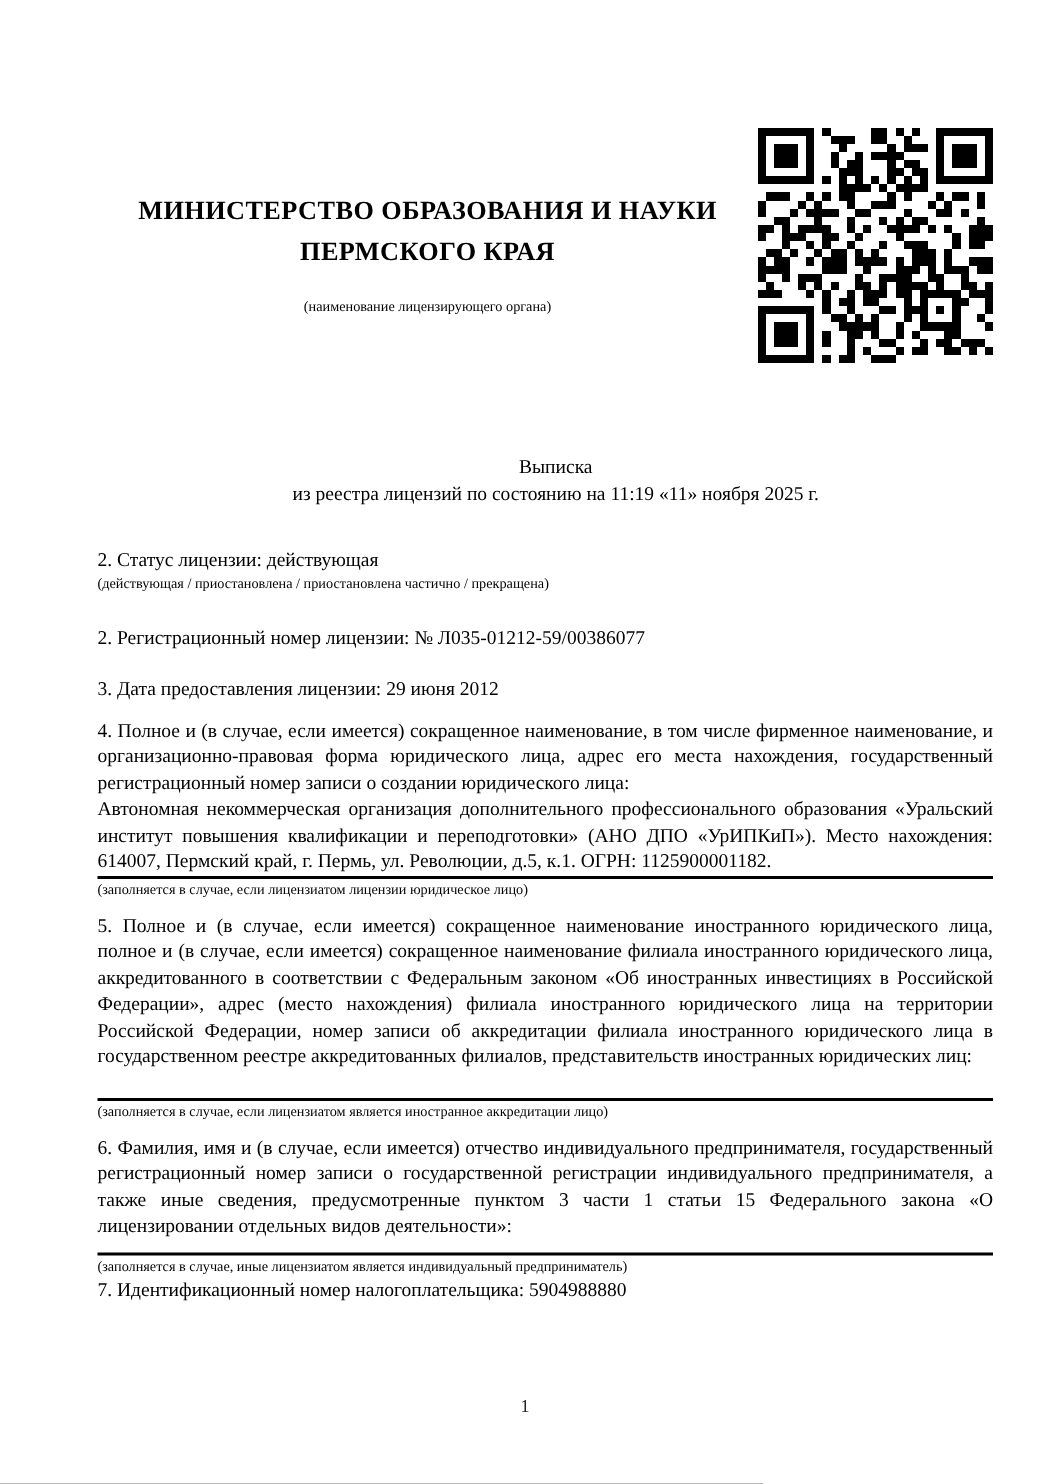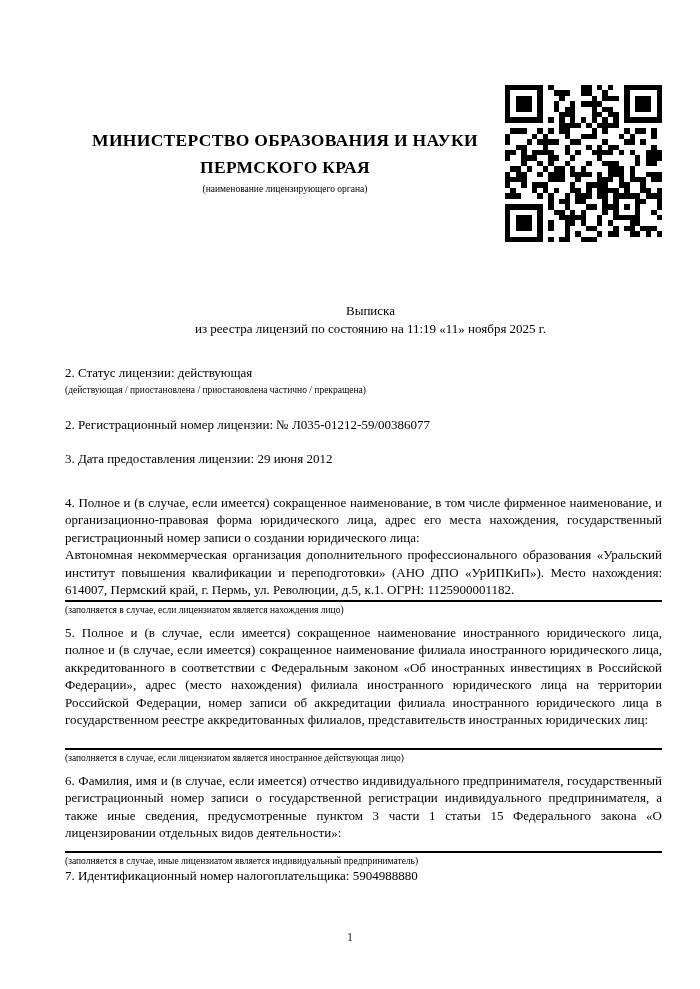--- a/index.html
+++ b/index.html
@@ -23,21 +23,21 @@
   }
   .ministry-name{
     font-weight:bold;
     font-size:17.5px;
     line-height:27px;
     letter-spacing:.3px;
   }
   .ministry-caption{
     font-size:9.5px;
     line-height:13px;
-    margin-top:2px;
+    margin-top:18px;
   }
   .qr-box{width:157px;height:157px;flex:0 0 157px;}
   .qr-box svg{width:100%;height:100%;display:block;}
   .title-block{
     position:absolute;top:302px;left:65px;right:24px;
     text-align:center;
     font-size:13px;line-height:17.5px;
   }
   .body{
     position:absolute;top:364px;left:65px;width:597px;
@@ -49,21 +49,21 @@
     font-size:9.5px;line-height:12px;
     text-align:left;
     margin-top:2px;
   }
   .rule{
     border:none;border-top:2px solid #000;
     margin:1px 0 0 0;
   }
   .mt20{margin-top:20px;}
   .mt17{margin-top:17px;}
-  .mt14{margin-top:26px;}
+  .mt14{margin-top:10px;}
   .mt18{margin-top:8px;}
   .mt28{}
   .spacer18{height:18px;}
   .spacer8{height:8px;}
   .page-number{
     position:absolute;top:930px;left:0;right:0;
     text-align:center;
     font-size:12px;line-height:15px;
     color:#222;
   }
@@ -508,28 +508,28 @@
     </div>
 
     <div class="item mt17">
       <div>3. Дата предоставления лицензии: 29 июня 2012</div>
     </div>
 
     <div class="item mt14">
       <div class="just">4. Полное и (в случае, если имеется) сокращенное наименование, в том числе фирменное наименование, и организационно-правовая форма юридического лица, адрес его места нахождения, государственный регистрационный номер записи о создании юридического лица:</div>
       <div class="just">Автономная некоммерческая организация дополнительного профессионального образования «Уральский институт повышения квалификации и переподготовки» (АНО ДПО «УрИПКиП»). Место нахождения: 614007, Пермский край, г. Пермь, ул. Революции, д.5, к.1. ОГРН: 1125900001182.</div>
       <hr class="rule">
-      <div class="caption">(заполняется в случае, если лицензиатом является нахождения лицо)</div>
+      <div class="caption">(заполняется в случае, если лицензиатом лицензии юридическое лицо)</div>
     </div>
 
     <div class="item mt18">
       <div class="just">5. Полное и (в случае, если имеется) сокращенное наименование иностранного юридического лица, полное и (в случае, если имеется) сокращенное наименование филиала иностранного юридического лица, аккредитованного в соответствии с Федеральным законом «Об иностранных инвестициях в Российской Федерации», адрес (место нахождения) филиала иностранного юридического лица на территории Российской Федерации, номер записи об аккредитации филиала иностранного юридического лица в государственном реестре аккредитованных филиалов, представительств иностранных юридических лиц:</div>
       <div class="spacer18"></div>
       <hr class="rule">
-      <div class="caption">(заполняется в случае, если лицензиатом является иностранное действующая лицо)</div>
+      <div class="caption">(заполняется в случае, если лицензиатом является иностранное аккредитации лицо)</div>
     </div>
 
     <div class="item mt18">
       <div class="just">6. Фамилия, имя и (в случае, если имеется) отчество индивидуального предпринимателя, государственный регистрационный номер записи о государственной регистрации индивидуального предпринимателя, а также иные сведения, предусмотренные пунктом 3 части 1 статьи 15 Федерального закона «О лицензировании отдельных видов деятельности»:</div>
       <div class="spacer8"></div>
       <hr class="rule">
       <div class="caption">(заполняется в случае, иные лицензиатом является индивидуальный предприниматель)</div>
     </div>
 
     <div class="item mt28">

